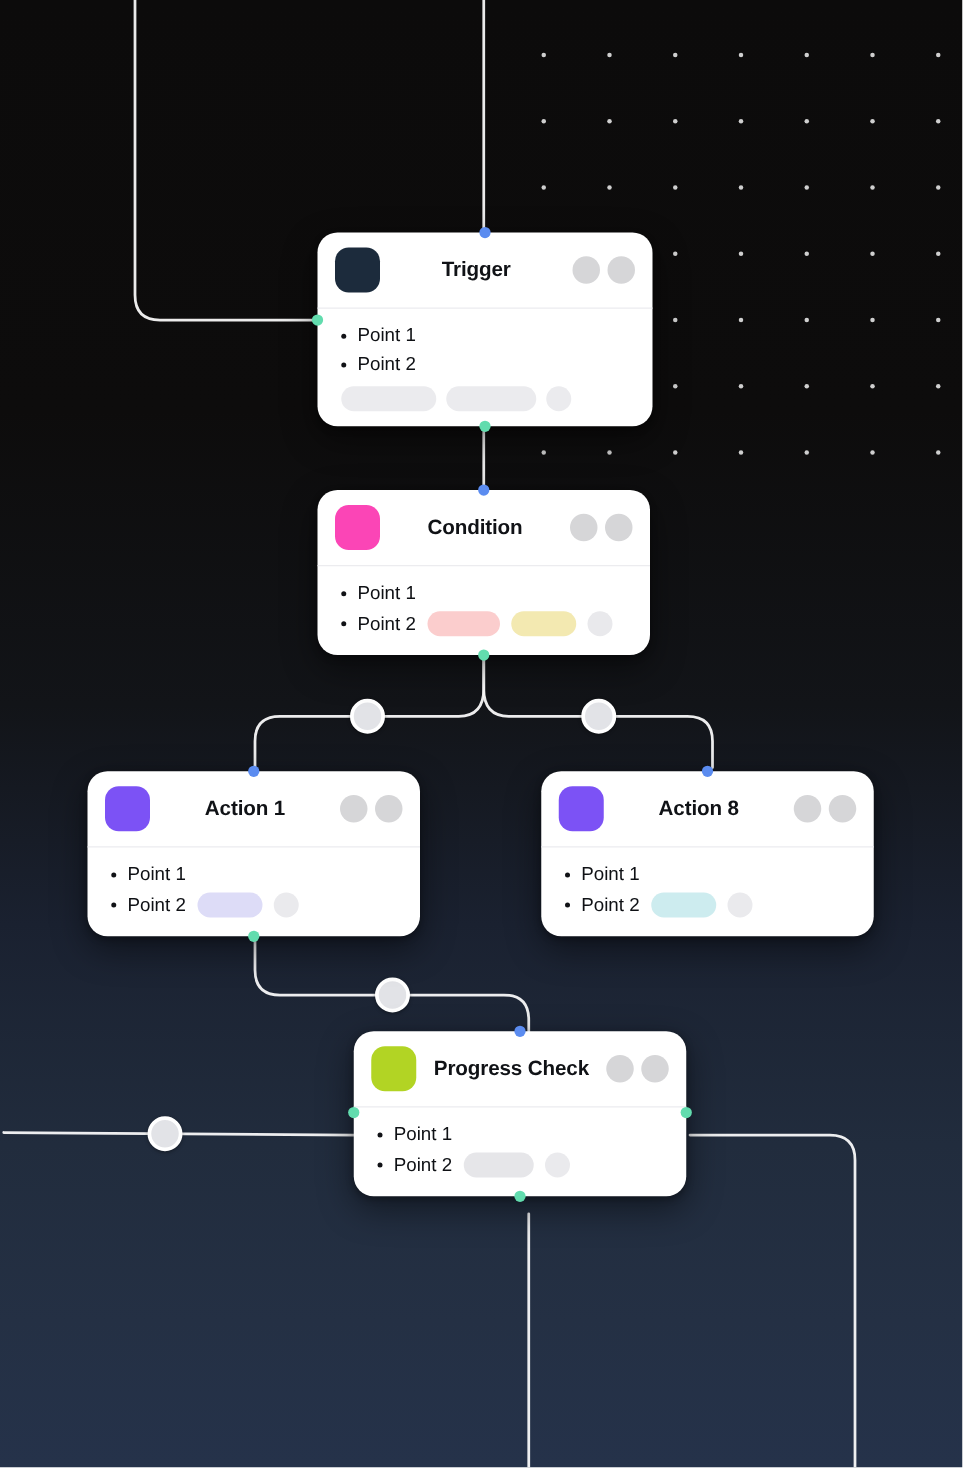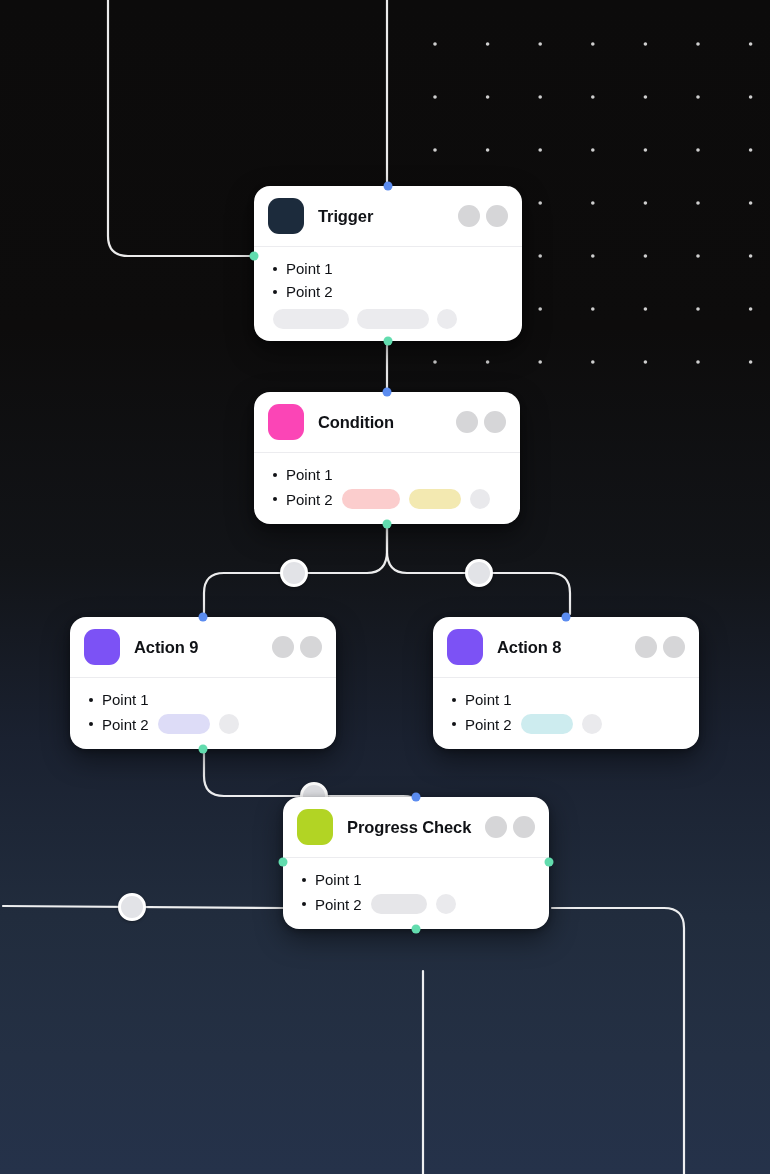--- a/index.html
+++ b/index.html
@@ -14,20 +14,21 @@
     background:
       linear-gradient(180deg,
         #0c0b0b 0%,
         #0d0c0c 28%,
         #121418 48%,
         #1a2130 63%,
         #212c3d 78%,
         #243044 90%,
         #25324a 100%);
     overflow: hidden;
+    text-align: center;
   }
   
   #dotgrid {
     position: absolute;
     left: 0; top: 0; width: 770px; height: 1174px;
     pointer-events: none;
   }
   
   #edges {
     position: absolute; left: 0; top: 0;
@@ -265,21 +266,21 @@
               <span class="pill circle" style="width: 20px; background: rgb(233, 233, 236);"></span>
             </div>
           </div>
         </div>
         <div class="port top" style="left: 50%; top: 0px; background: rgb(91, 140, 240);"></div>
         <div class="port bottom" style="left: 50%; top: 100%; background: rgb(98, 220, 174);"></div>
       </div>
       <div class="node" style="left: 70px; top: 617px; width: 266px;">
         <div class="node-head">
           <div class="node-icon" style="background: rgb(124, 82, 245);"></div>
-          <div class="node-title">Action 9</div>
+          <div class="node-title">Action 1</div>
           <div class="head-actions">
             <div class="head-dot"></div>
             <div class="head-dot"></div>
           </div>
         </div>
         <div class="node-body">
           <div class="bullets">
             <div class="bullet-row">
               <span class="dot"></span>
               <span class="bullet-label">Point 1</span>
@@ -313,21 +314,21 @@
             <div class="bullet-row">
               <span class="dot"></span>
               <span class="bullet-label">Point 2</span>
               <span class="pill" style="width: 52px; background: rgb(205, 236, 239);"></span>
               <span class="pill circle" style="width: 20px; background: rgb(234, 234, 237);"></span>
             </div>
           </div>
         </div>
         <div class="port top" style="left: 50%; top: 0px; background: rgb(91, 140, 240);"></div>
       </div>
-      <div class="node" style="left: 283px; top: 797px; width: 266px;">
+      <div class="node" style="left: 283px; top: 825px; width: 266px;">
         <div class="node-head">
           <div class="node-icon" style="background: rgb(178, 212, 36);"></div>
           <div class="node-title">Progress Check</div>
           <div class="head-actions">
             <div class="head-dot"></div>
             <div class="head-dot"></div>
           </div>
         </div>
         <div class="node-body">
           <div class="bullets">

